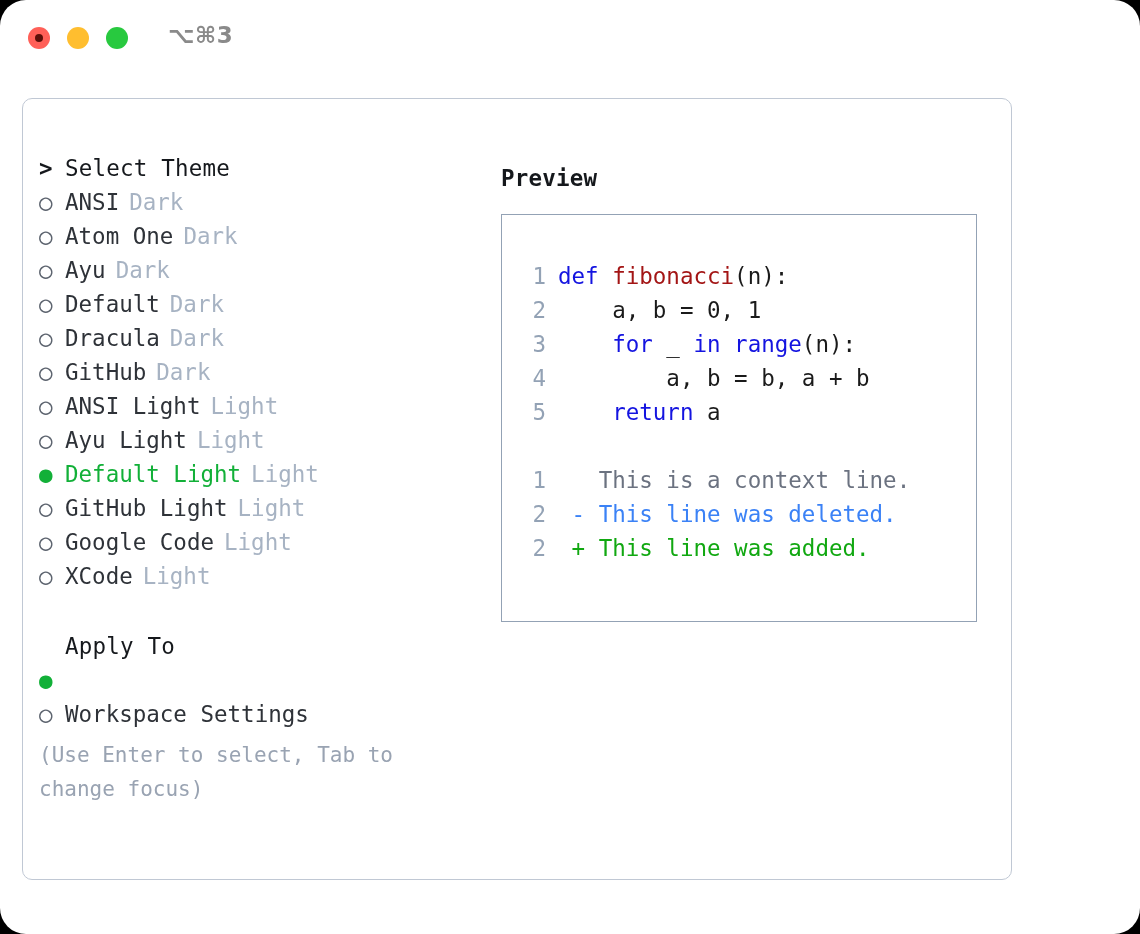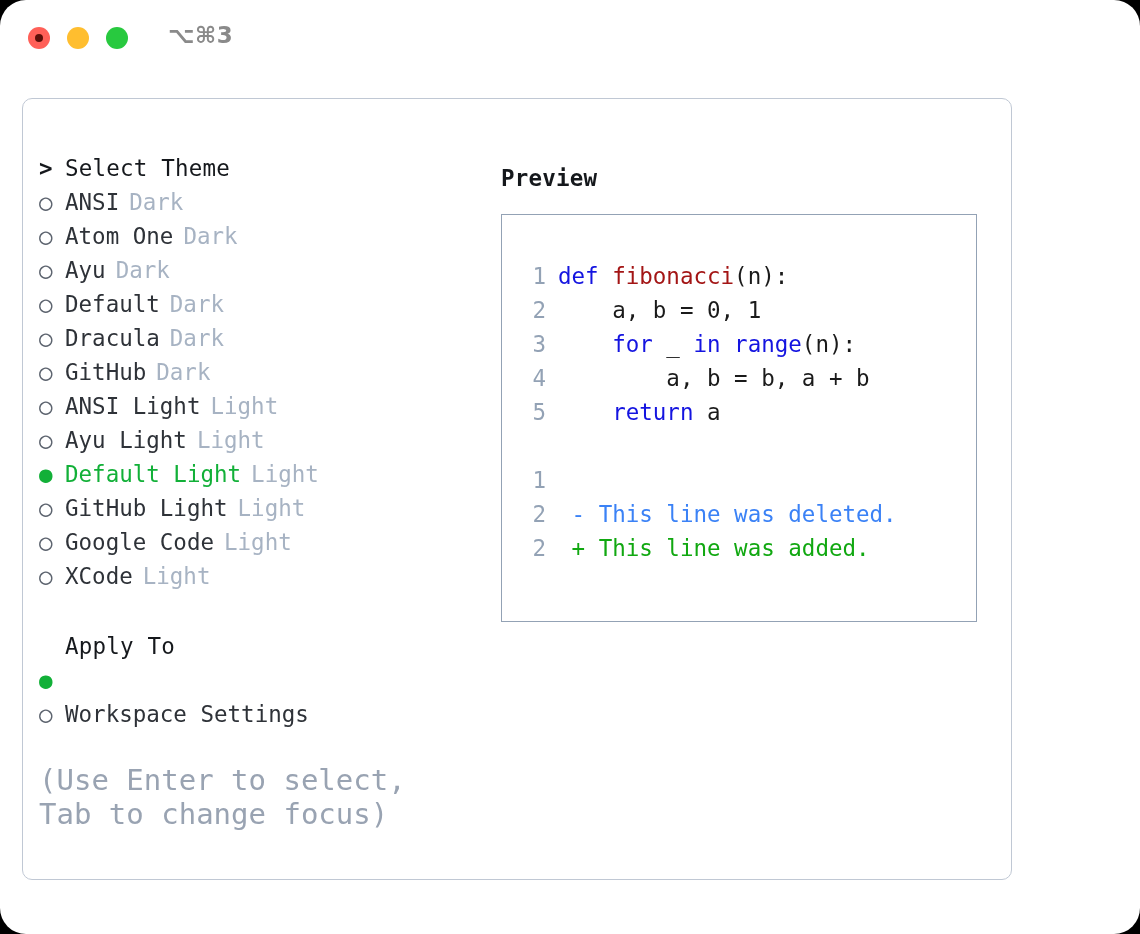--- a/index.html
+++ b/index.html
@@ -116,22 +116,22 @@
   .label { color: #2e3238; }
   .label.heading { font-weight: normal; color: #15181c; letter-spacing: 0.2px; }
   .label.selected { color: #12b038; }
   .tag {
     color: #a7b3c3;
     margin-left: 10px;
   }
   .spacer-md { height: 36px; }
 
   #hint-text {
-    margin-top: 32px;
-    font-size: 29px;
+    margin-top: 7px;
+    font-size: 21px;
     line-height: 34px;
     color: #99a3b2;
     width: 410px;
     white-space: pre-wrap;
   }
 
   
   #preview-column {
     position: absolute;
     left: 478px;
@@ -296,21 +296,21 @@
         <div id="preview-inner">
           <div id="code-block">
               <div class="code-line"><span class="lineno">1</span><span class="codetext"><span class="tok-kw">def </span><span class="tok-fn">fibonacci</span><span class="tok-plain">(n):</span></span></div>
               <div class="code-line"><span class="lineno">2</span><span class="codetext"><span class="tok-plain">    a, b = 0, 1</span></span></div>
               <div class="code-line"><span class="lineno">3</span><span class="codetext"><span class="tok-plain">    </span><span class="tok-kw">for</span><span class="tok-plain"> _ </span><span class="tok-kw">in</span><span class="tok-plain"> </span><span class="tok-kw">range</span><span class="tok-plain">(n):</span></span></div>
               <div class="code-line"><span class="lineno">4</span><span class="codetext"><span class="tok-plain">        a, b = b, a + b</span></span></div>
               <div class="code-line"><span class="lineno">5</span><span class="codetext"><span class="tok-plain">    </span><span class="tok-kw">return</span><span class="tok-plain"> a</span></span></div>
             </div>
           <div class="diff-gap"></div>
           <div id="diff-block">
-              <div class="code-line"><span class="lineno">1</span></div>
+              <div class="code-line"><span class="lineno">1</span><span class="codetext diff-ctx">   This is a context line.</span></div>
               <div class="code-line"><span class="lineno">2</span><span class="codetext diff-del"> - This line was deleted.</span></div>
               <div class="code-line"><span class="lineno">2</span><span class="codetext diff-add"> + This line was added.</span></div>
             </div>
         </div>
       </div>
     </div>
 
   </div>
 </div>
 

